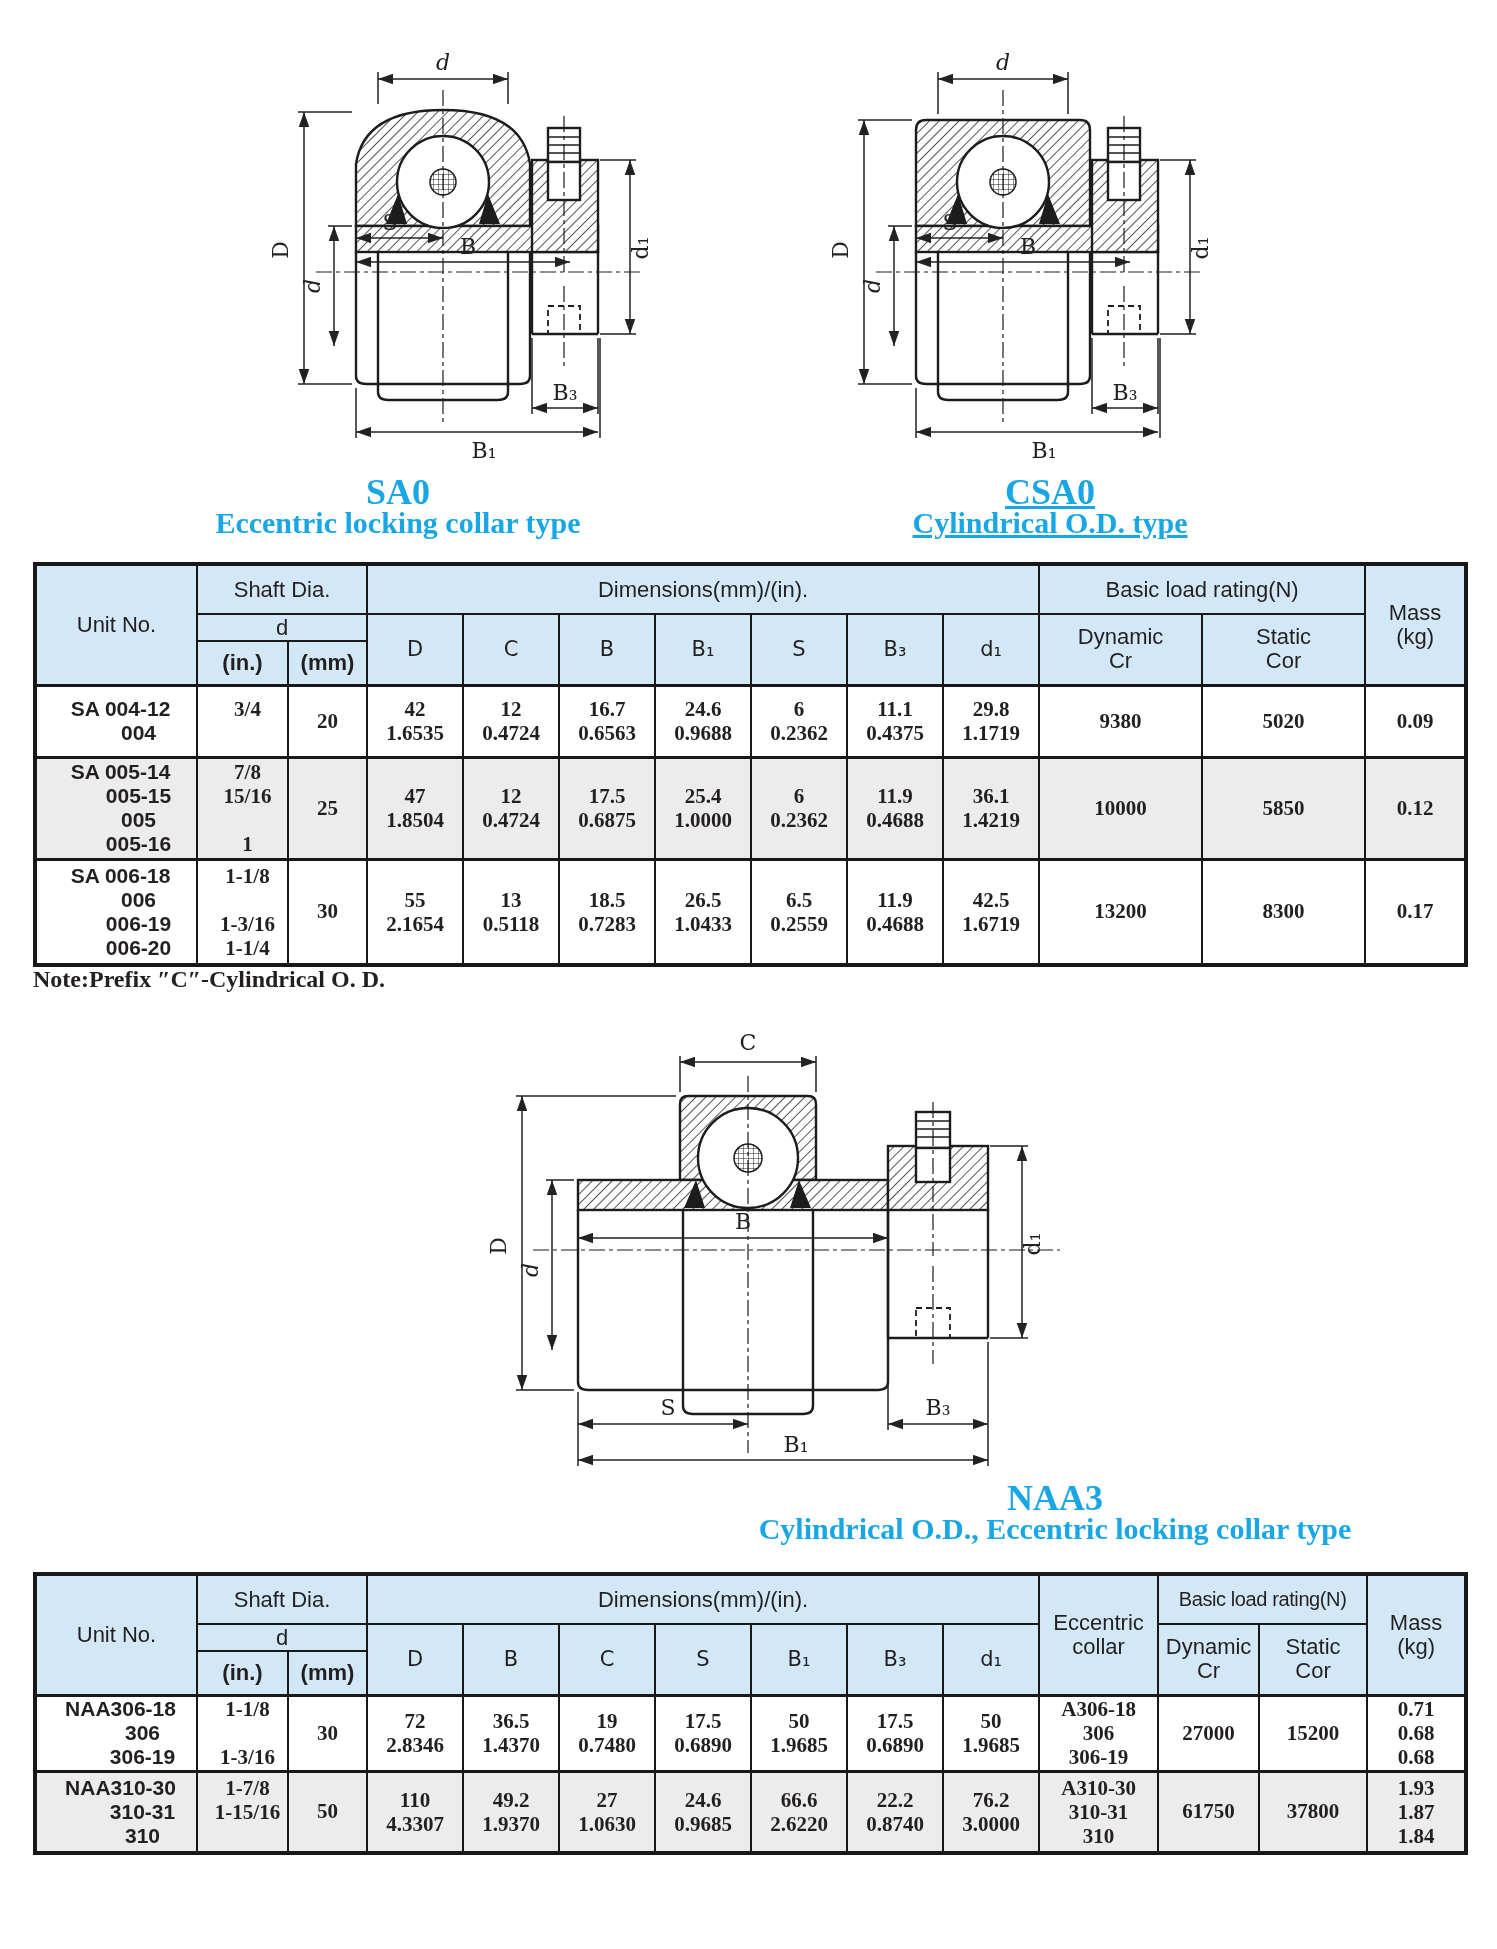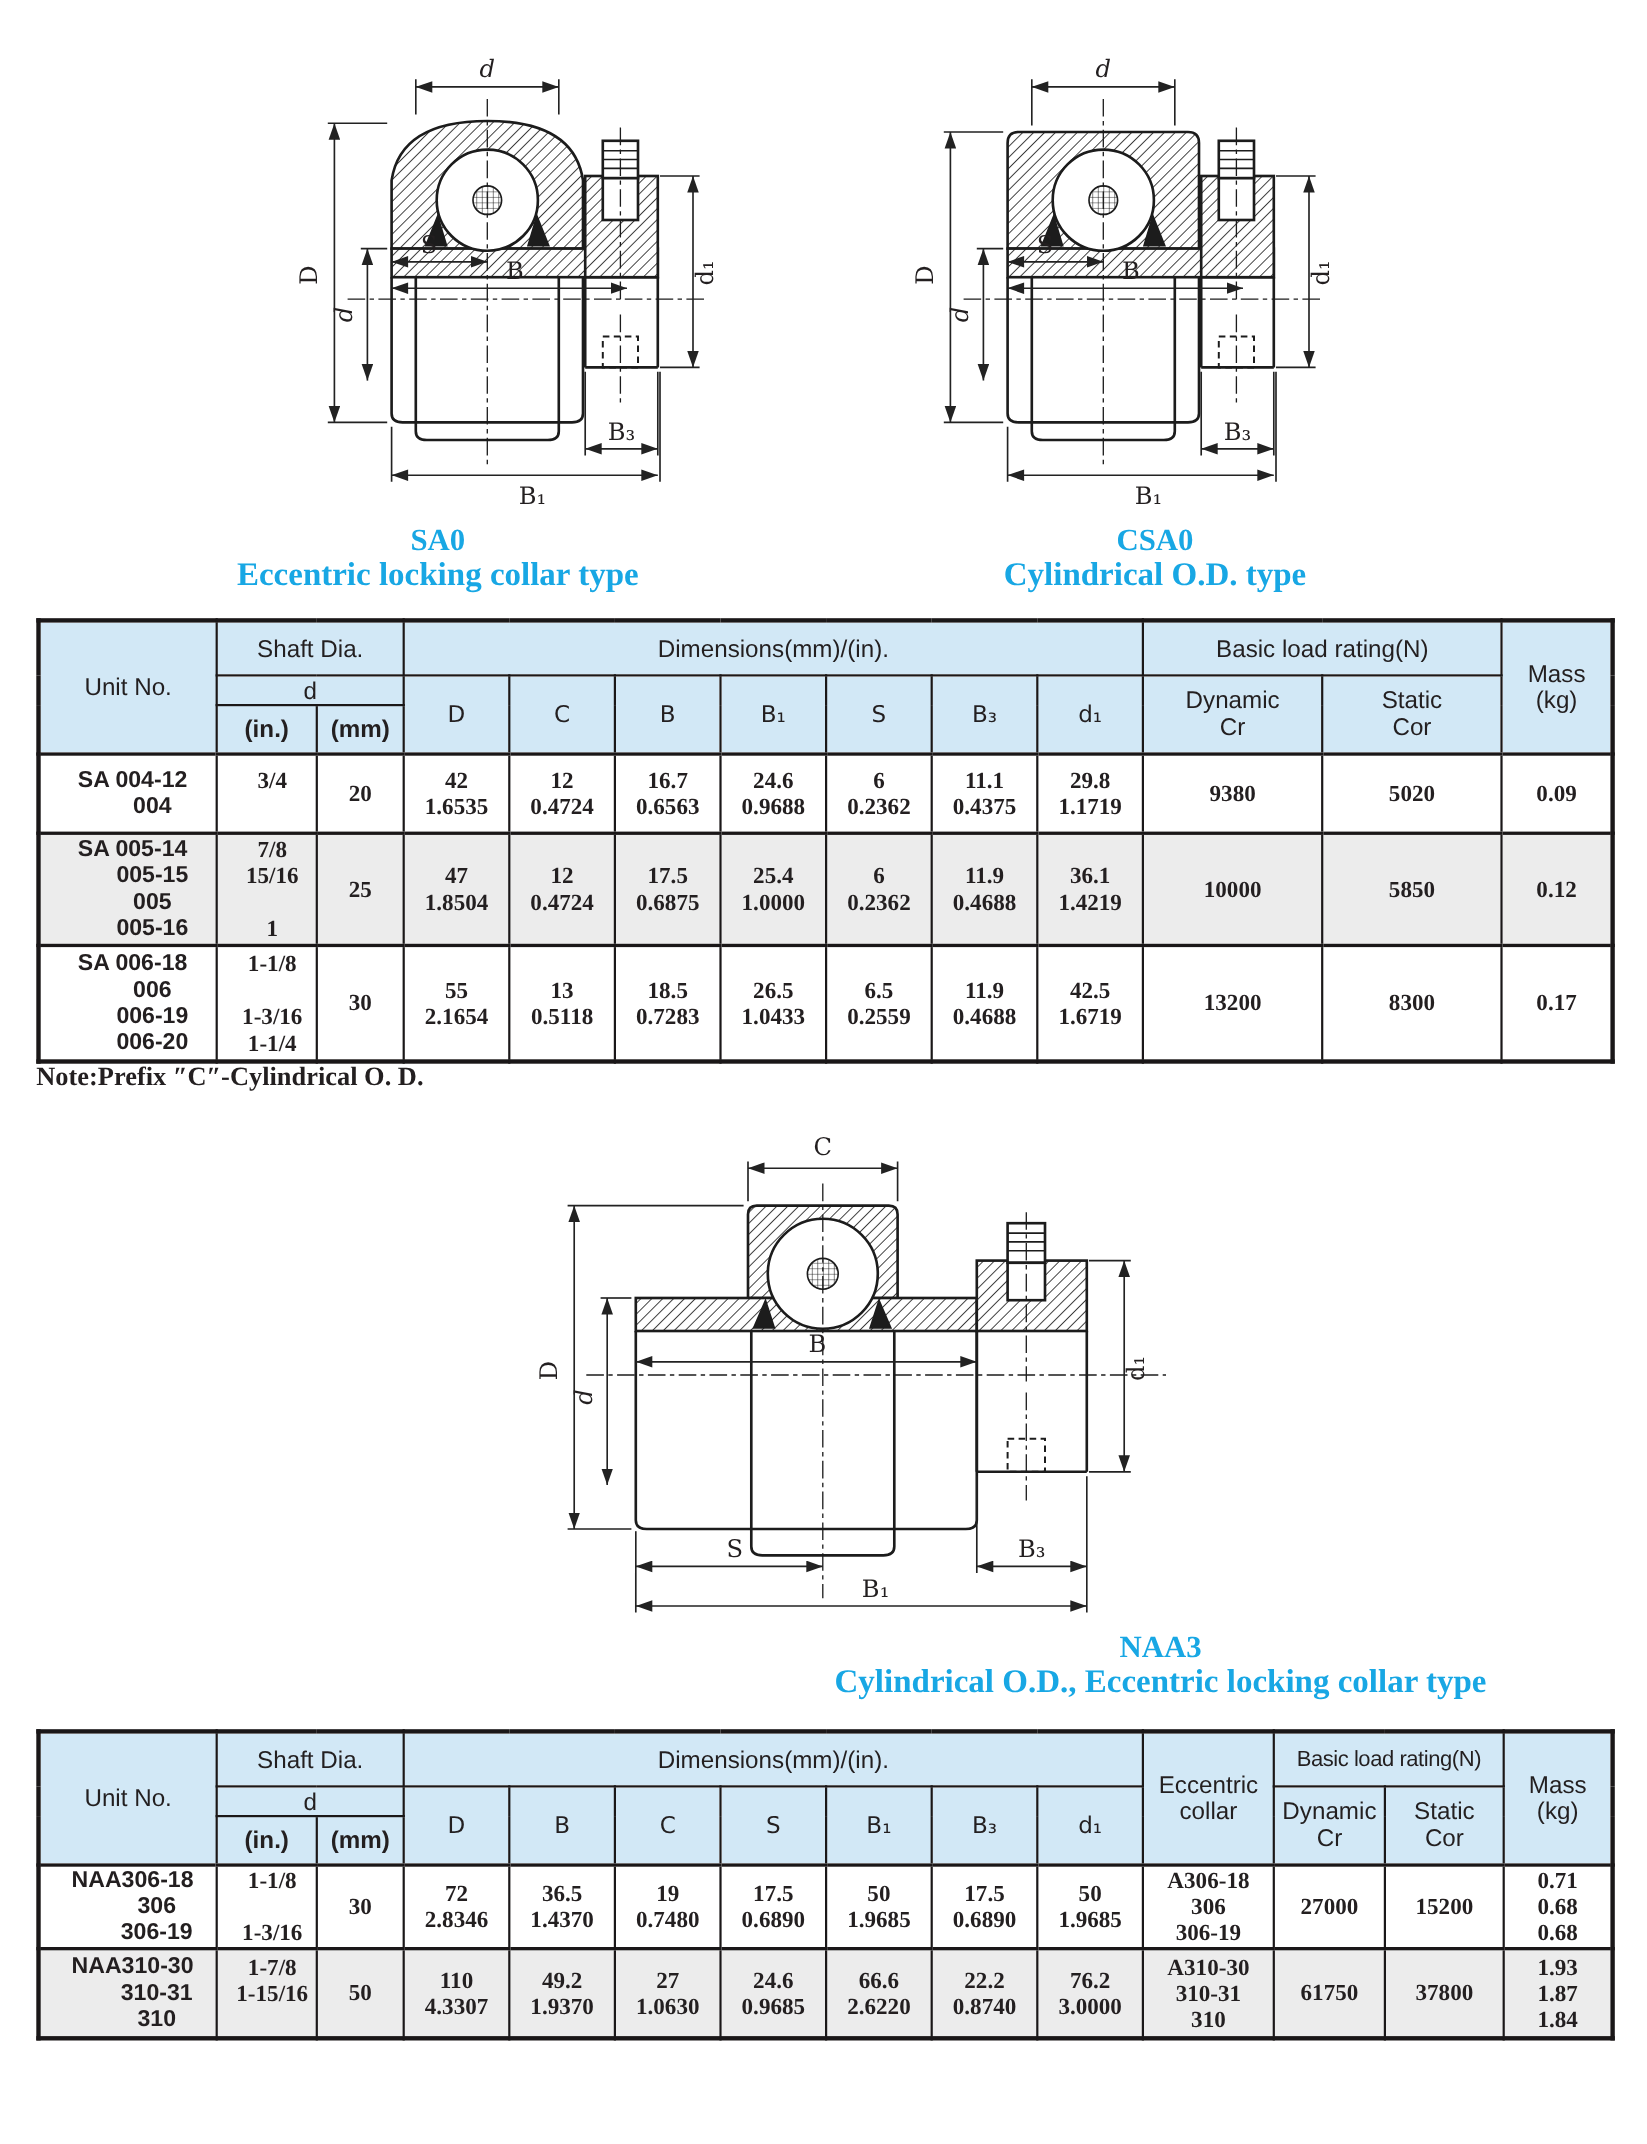--- a/index.html
+++ b/index.html
@@ -1,21 +1,21 @@
 <!DOCTYPE html>
 <html><head>
 <meta charset="utf-8">
 <style>
   html,body{margin:0;padding:0;background:#ffffff;}
   .page{position:relative;width:1497px;height:1949px;background:#fff;overflow:hidden;
         font-family:"Liberation Sans",sans-serif;color:#231f20;}
   
   .dtitle{position:absolute;text-align:center;color:#18a7e4;
           font-family:"Liberation Serif",serif;font-weight:bold;}
-  .dtitle .code{font-size:28px;line-height:32px;}
+  .dtitle .code{font-size:36px;line-height:32px;}
   .dtitle .cap{font-size:30px;line-height:30px;}
   
   .note{position:absolute;font-family:"Liberation Serif",serif;font-weight:bold;
         font-size:24px;color:#231f20;}
   
   table.spec{position:absolute;border-collapse:collapse;table-layout:fixed;
              background:#fff;}
   table.spec td{border:2px solid #1a1718;padding:0;vertical-align:middle;
                 text-align:center;overflow:hidden;}
   table.spec{border:4px solid #1a1718;}
@@ -174,21 +174,21 @@
       <text class="lbl" x="420" y="224" text-anchor="middle" transform="rotate(-90 420 224)">d₁</text>
       <text class="lbl" x="337" y="376" text-anchor="middle">B₃</text>
       <text class="lbl" x="256" y="434" text-anchor="middle">B₁</text>
     </g>
   </svg>
 
   <div class="dtitle" style="left:208px;top:476px;width:380px;">
     <div class="code">SA0</div>
     <div class="cap">Eccentric locking collar type</div>
   </div>
-  <div class="dtitle" style="left:860px;top:476px;width:380px;">
+  <div class="dtitle" style="left:860px;top:476px;width:380px;text-decoration:underline;">
     <div class="code">CSA0</div>
     <div class="cap">Cylindrical O.D.  type</div>
   </div>
 
   <table class="spec" style="left:33px;top:562px;width:1431px;">
     <colgroup>
       <col style="width:162px">
         <col style="width:91px">
         <col style="width:79px">
       <col style="width:96px">

